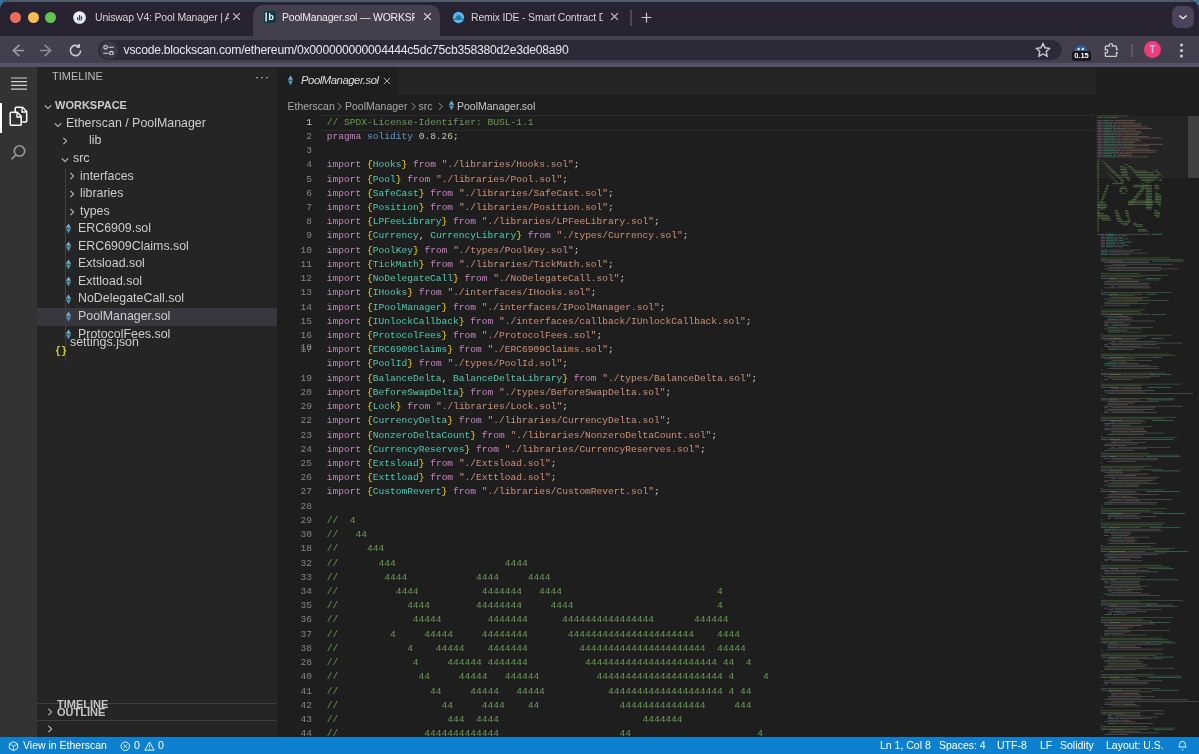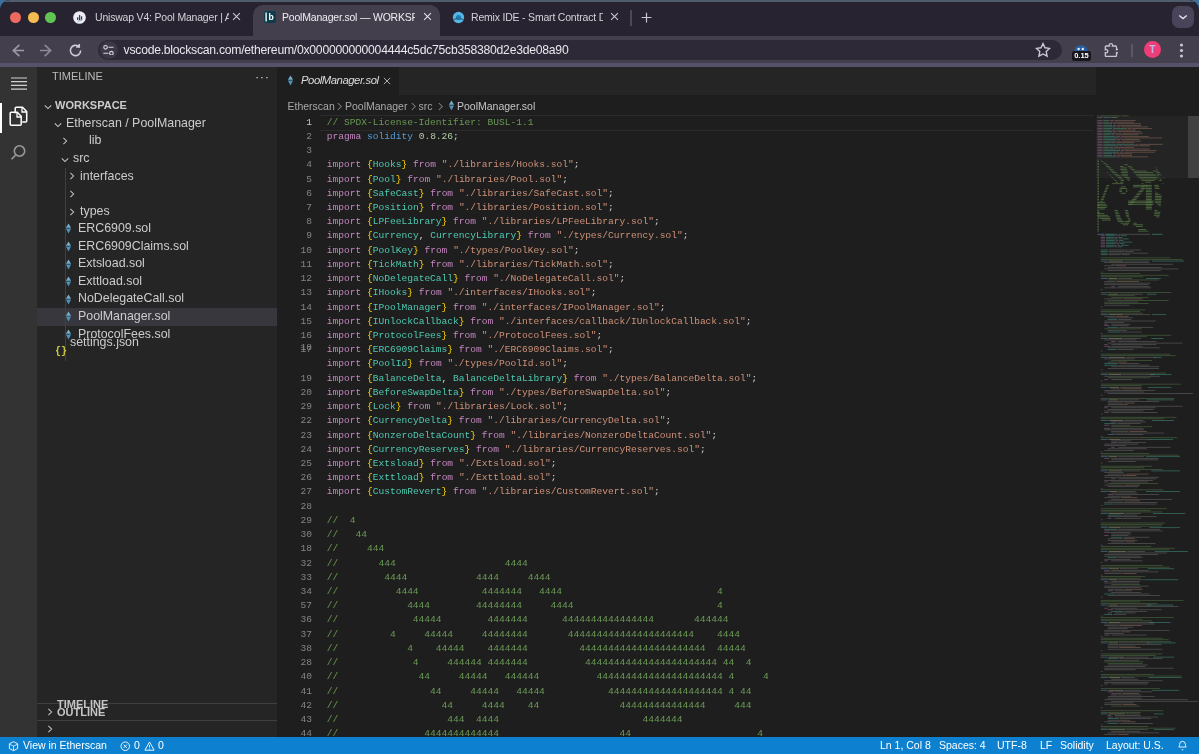--- a/index.html
+++ b/index.html
@@ -149,20 +149,21 @@
       <path d="M1 2l4 4 4-4" fill="none" stroke="#c5c5c5" stroke-width="1.3"></path>
     </svg>
 <div class="treerow" style="left:73px;top:150.0px;">src</div>
 <svg class="abs" style="left:68px;top:172.4px" width="8" height="8" viewBox="0 0 8 10">
       <path d="M2 1l4 4-4 4" fill="none" stroke="#c5c5c5" stroke-width="1.3"></path>
     </svg>
 <div class="treerow" style="left:80px;top:167.6px;">interfaces</div>
 <svg class="abs" style="left:68px;top:190.0px" width="8" height="8" viewBox="0 0 8 10">
       <path d="M2 1l4 4-4 4" fill="none" stroke="#c5c5c5" stroke-width="1.3"></path>
     </svg>
+<div class="treerow" style="left:80px;top:185.2px;">libraries</div>
 <svg class="abs" style="left:68px;top:207.5px" width="8" height="8" viewBox="0 0 8 10">
       <path d="M2 1l4 4-4 4" fill="none" stroke="#c5c5c5" stroke-width="1.3"></path>
     </svg>
 <div class="treerow" style="left:80px;top:202.7px;">types</div>
 <svg class="abs" style="left:64px;top:223.4px" width="9" height="11" viewBox="0 0 9 11">
       <path d="M4.5 0.6L1.9 4.7h5.2z" fill="#74aecd"></path>
       <path d="M4.5 10.4L1.9 5.5h5.2z" fill="#4d93b8"></path>
     </svg>
 <div class="treerow" style="left:78px;top:220.1px">ERC6909.sol</div>
 <svg class="abs" style="left:64px;top:241.0px" width="9" height="11" viewBox="0 0 9 11">
@@ -303,21 +304,21 @@
 <div class="ln" style="top:528.12px;color:#858585">30</div>
 <div class="cl" style="top:528.12px"><span style="color:#6a9955">//   44 </span></div>
 <div class="ln" style="top:542.35px;color:#858585">18</div>
 <div class="cl" style="top:542.35px"><span style="color:#6a9955">//     444 </span></div>
 <div class="ln" style="top:556.57px;color:#858585">32</div>
 <div class="cl" style="top:556.57px"><span style="color:#6a9955">//       444                   4444 </span></div>
 <div class="ln" style="top:570.80px;color:#858585">33</div>
 <div class="cl" style="top:570.80px"><span style="color:#6a9955">//        4444            4444     4444 </span></div>
 <div class="ln" style="top:585.02px;color:#858585">34</div>
 <div class="cl" style="top:585.02px"><span style="color:#6a9955">//          4444           4444444   4444                           4 </span></div>
-<div class="ln" style="top:599.25px;color:#858585">57</div>
+<div class="ln" style="top:599.25px;color:#858585">35</div>
 <div class="cl" style="top:599.25px"><span style="color:#6a9955">//            4444        44444444     4444                         4 </span></div>
 <div class="ln" style="top:613.48px;color:#858585">36</div>
 <div class="cl" style="top:613.48px"><span style="color:#6a9955">//             44444        4444444      4444444444444444       444444 </span></div>
 <div class="ln" style="top:627.70px;color:#858585">37</div>
 <div class="cl" style="top:627.70px"><span style="color:#6a9955">//         4     44444     44444444       4444444444444444444444    4444 </span></div>
 <div class="ln" style="top:641.92px;color:#858585">38</div>
 <div class="cl" style="top:641.92px"><span style="color:#6a9955">//            4    44444    4444444         4444444444444444444444  44444 </span></div>
 <div class="ln" style="top:656.15px;color:#858585">28</div>
 <div class="cl" style="top:656.15px"><span style="color:#6a9955">//             4     444444 4444444          44444444444444444444444 44  4 </span></div>
 <div class="ln" style="top:670.38px;color:#858585">40</div>

